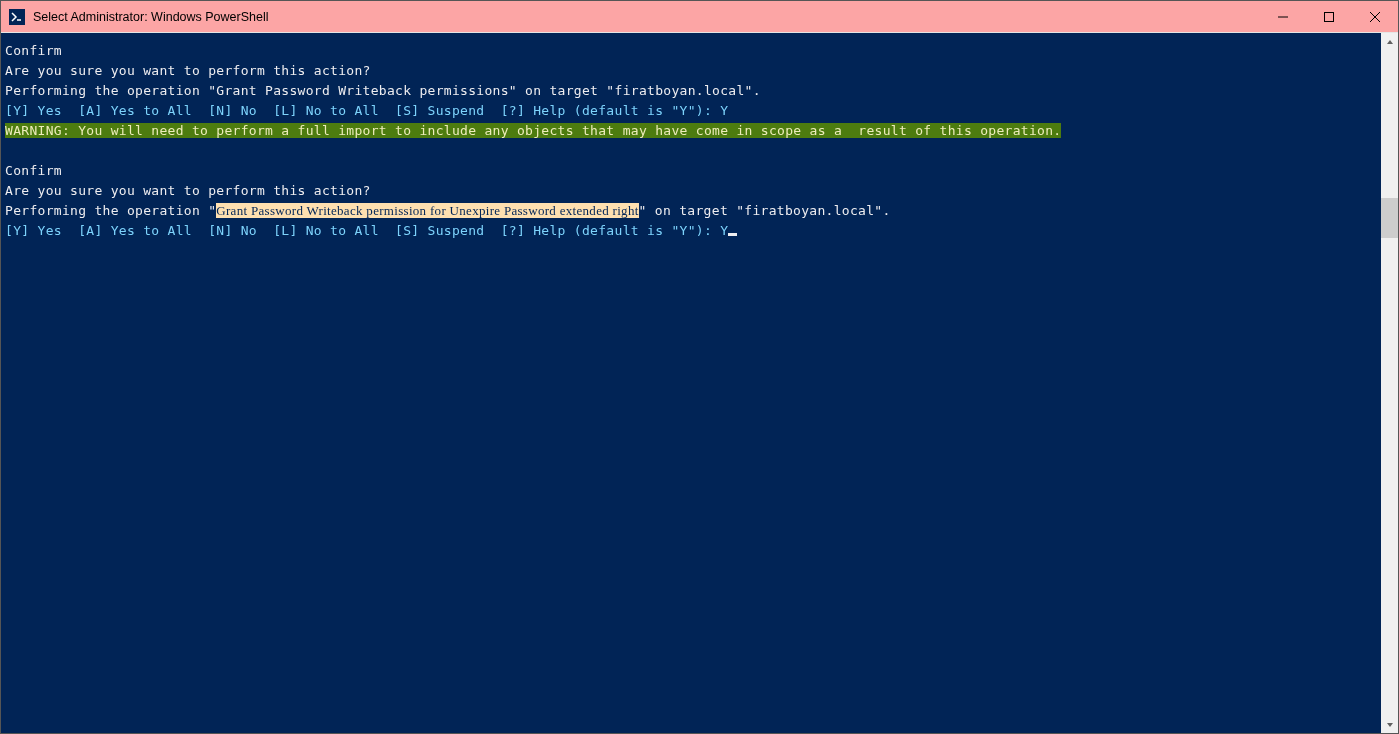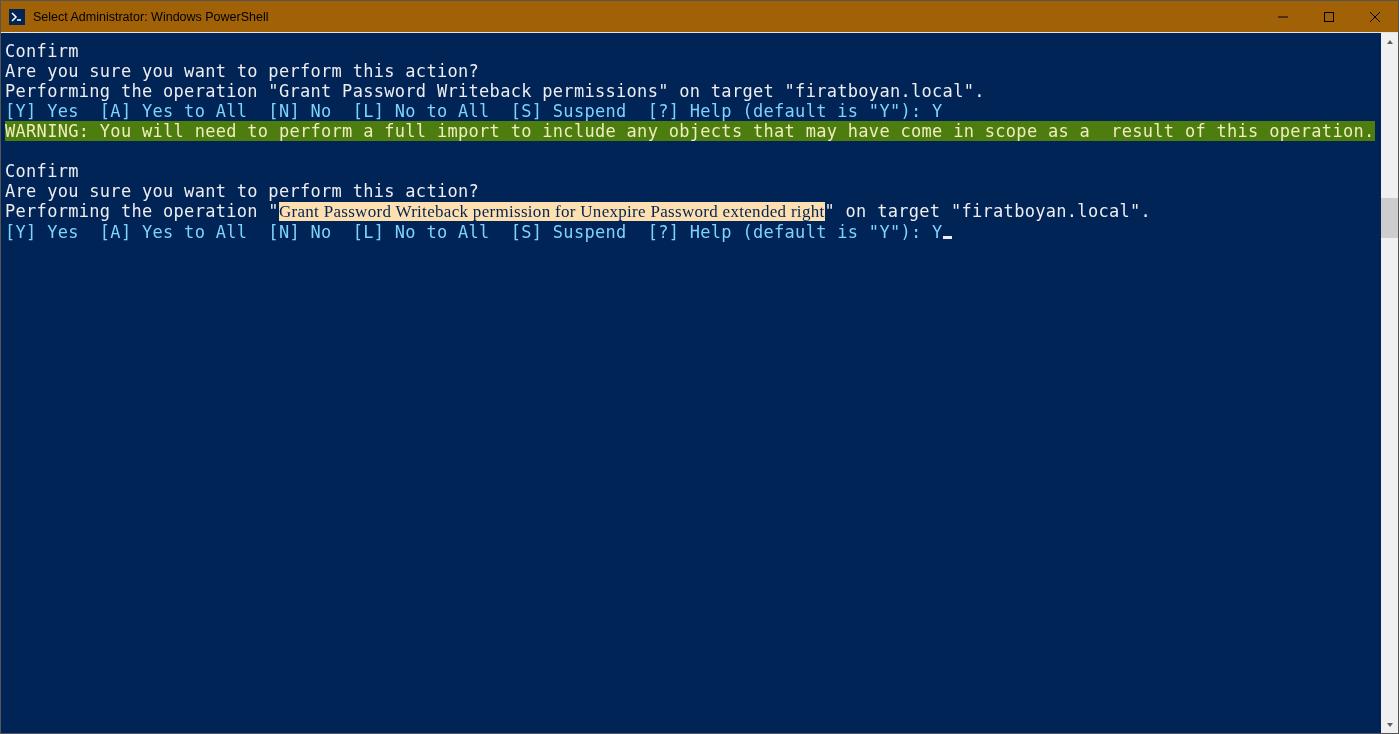--- a/index.html
+++ b/index.html
@@ -13,21 +13,21 @@
     .window {
       width: 100%;
       height: 100%;
       border: 1px solid #555;
       display: flex;
       flex-direction: column;
       background: #ffffff;
     }
     .titlebar {
       height: 32px;
-      background: #a16207;
+      background: #fca5a5;
       display: flex;
       align-items: center;
       padding: 0 0 0 8px;
       border-bottom: 1px solid #e5e5e5;
     }
     .titlebar-icon {
       width: 16px;
       height: 16px;
       margin-right: 8px;
       display: flex;
@@ -56,21 +56,21 @@
     .content-area {
       flex: 1;
       display: flex;
       background: #012456;
       position: relative;
     }
     .terminal {
       flex: 1;
       padding: 8px 0 0 4px;
       font-family: 'Lucida Console', 'Consolas', monospace;
-      font-size: 17px;
+      font-size: 13px;
       line-height: 20px;
       color: #eeedf0;
       white-space: pre-wrap;
       overflow: hidden;
       letter-spacing: 0.3px;
     }
     .scrollbar {
       width: 17px;
       background: #f0f0f0;
       height: 100%;

